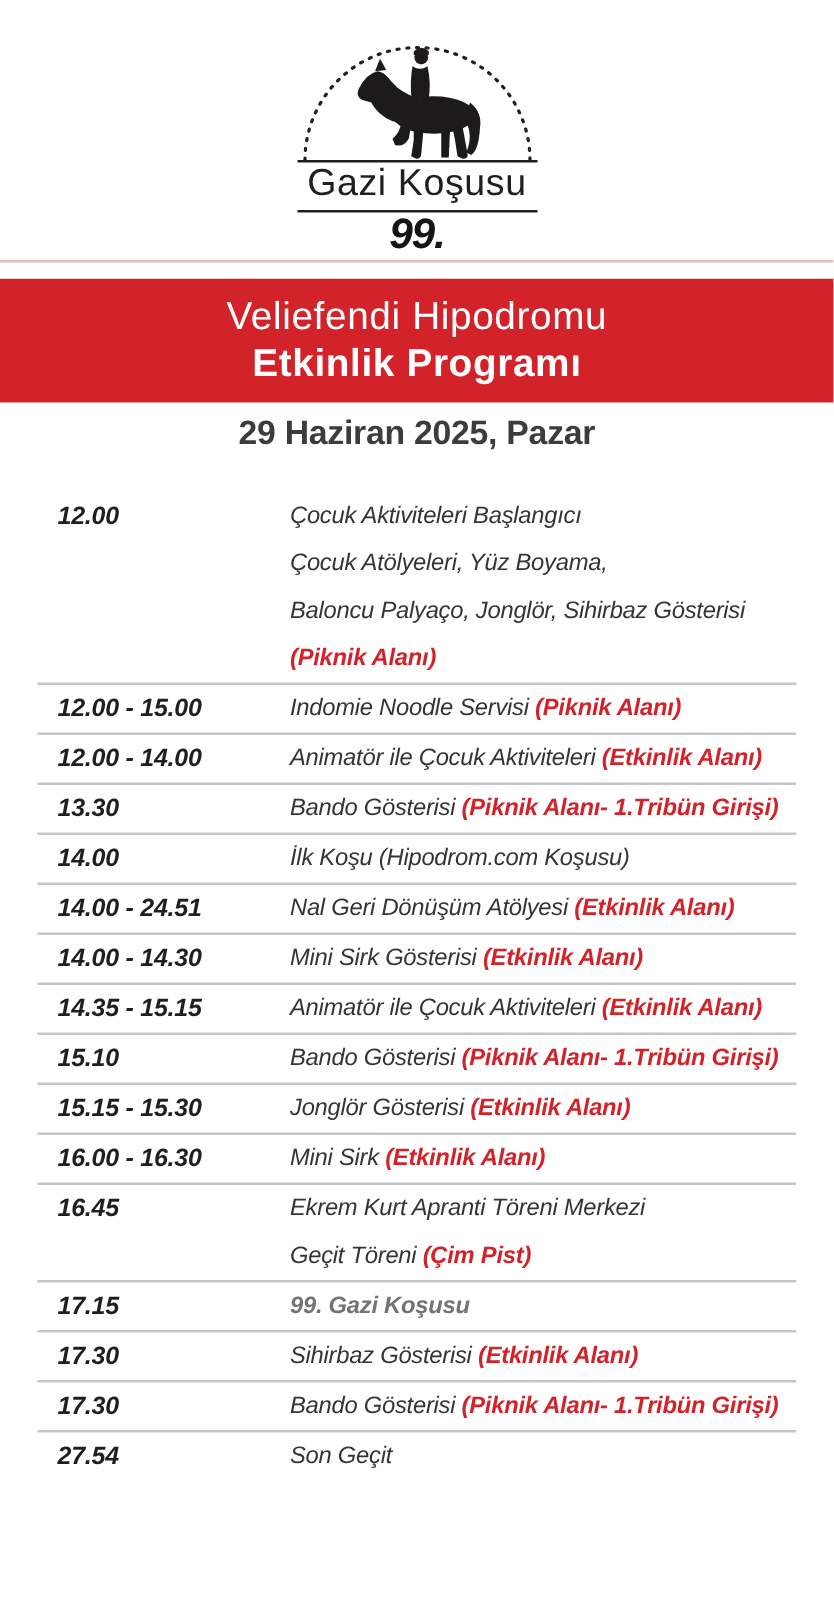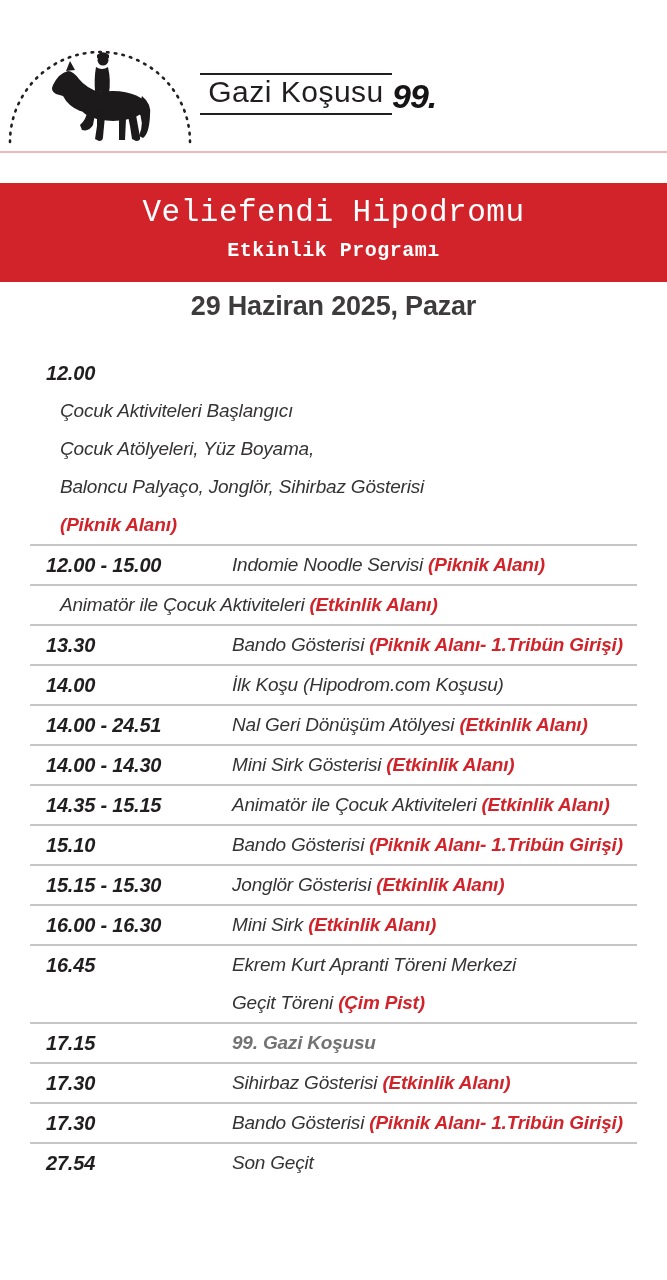--- a/index.html
+++ b/index.html
@@ -6,52 +6,52 @@
   .poster {
     position:relative;
     width:667px; height:1280px;
     background:#ffffff;
     border-radius:14px;
     overflow:hidden;
     font-family:"Liberation Sans", sans-serif;
   }
 
   
-  .logo-wrap { padding-top:46px; display:flex; flex-direction:row; align-items:center; }
+  .logo-wrap { padding-top:32px; display:flex; flex-direction:column; align-items:center; }
   .logo-art { display:block; }
   .logo-title {
     width:192px; text-align:center;
     border-top:2px solid #221e1f; border-bottom:2px solid #221e1f;
     font-size:30px; line-height:1.15; color:#221e1f;
     padding:0 0 3px; margin-top:-4px; letter-spacing:0.5px;
   }
   .logo-number {
     font-size:34px; line-height:0.95; font-weight:bold; font-style:italic;
     color:#18ationtext1516;
     color:#171415; letter-spacing:-1px; margin-top:1px;
   }
 
   
   .pre-banner-line { height:2px; background:#efb9b9; margin-top:5px; }
   .banner {
     background:#d2232a; color:#ffffff; text-align:center;
-    margin-top:30px; padding:11px 0 12px;font-family:Liberation Mono, monospace;
+    margin-top:13px; padding:11px 0 12px;
   }
   .banner .venue   { font-size:31px; font-weight:400; line-height:38px; letter-spacing:0.5px; }
-  .banner .program { font-size:20px; font-weight:bold; line-height:38px; letter-spacing:0.5px; }
+  .banner .program { font-size:31px; font-weight:bold; line-height:38px; letter-spacing:0.5px; }
 
   .date-line {
     text-align:center; font-size:27px; font-weight:bold;
     color:#3e3b3c; margin-top:9px; letter-spacing:-0.2px;
   }
 
   
   .schedule { margin:32px 30px 0; }
   .row { display:flex; border-top:2px solid #c6c6c6; }
-  .row:first-child { border-top:0;flex-direction:column; }
+  .row:first-child { border-top:0; }
   .col-time { width:172px; padding-left:16px; box-sizing:border-box; flex:none; }
   .time-text {
     line-height:38px; font-weight:bold; font-style:italic;
     font-size:20px; color:#211e1f; letter-spacing:-0.2px; white-space:nowrap;
   }
   .col-event { flex:1; min-width:0; }
   .line {
     line-height:38px; font-style:italic; font-size:19px;
     color:#363334; white-space:nowrap; letter-spacing:-0.2px;margin-left:30px;
   }
@@ -120,20 +120,23 @@
       </div>
       <div class="row">
         <div class="col-time">
           <div class="time-text">12.00 - 15.00</div>
         </div>
         <div class="col-event">
           <div class="line"><span class="txt">Indomie Noodle Servisi </span><span class="loc">(Piknik Alanı)</span></div>
         </div>
       </div>
       <div class="row">
+        <div class="col-time">
+          <div class="time-text">12.00 - 14.00</div>
+        </div>
         <div class="col-event">
           <div class="line"><span class="txt">Animatör ile Çocuk Aktiviteleri </span><span class="loc">(Etkinlik Alanı)</span></div>
         </div>
       </div>
       <div class="row">
         <div class="col-time">
           <div class="time-text">13.30</div>
         </div>
         <div class="col-event">
           <div class="line"><span class="txt">Bando Gösterisi </span><span class="loc">(Piknik Alanı- 1.Tribün Girişi)</span></div>

